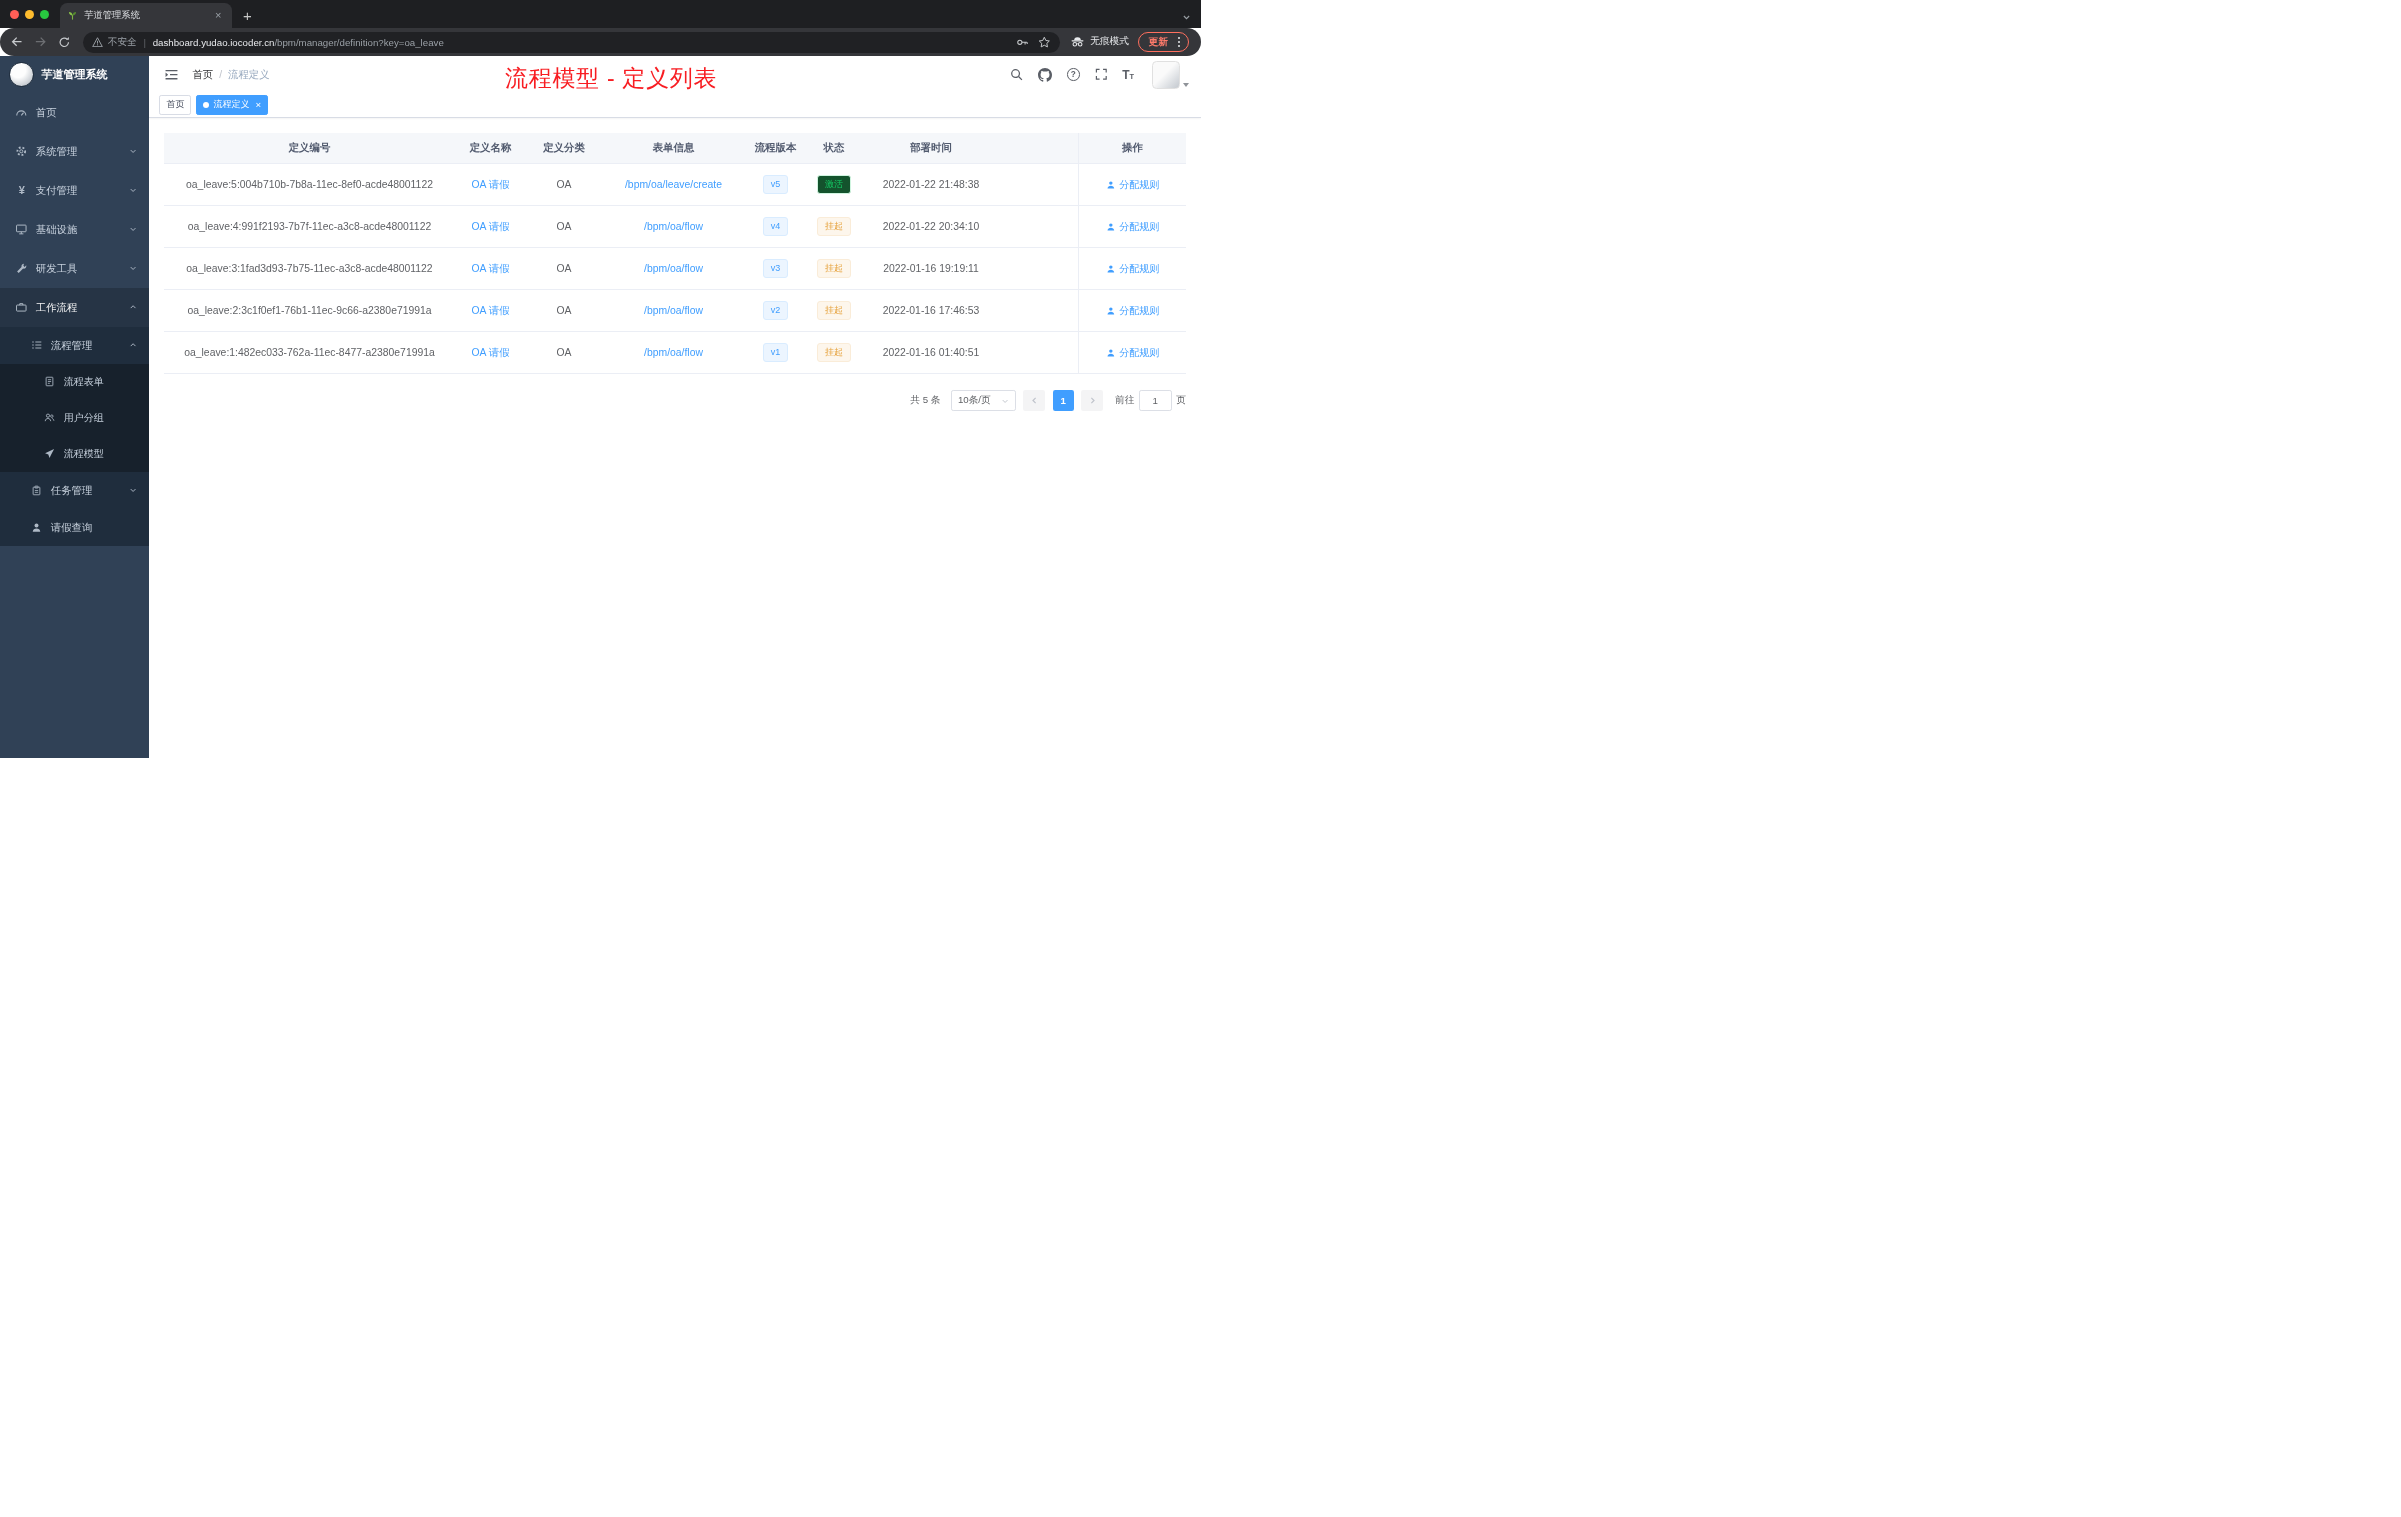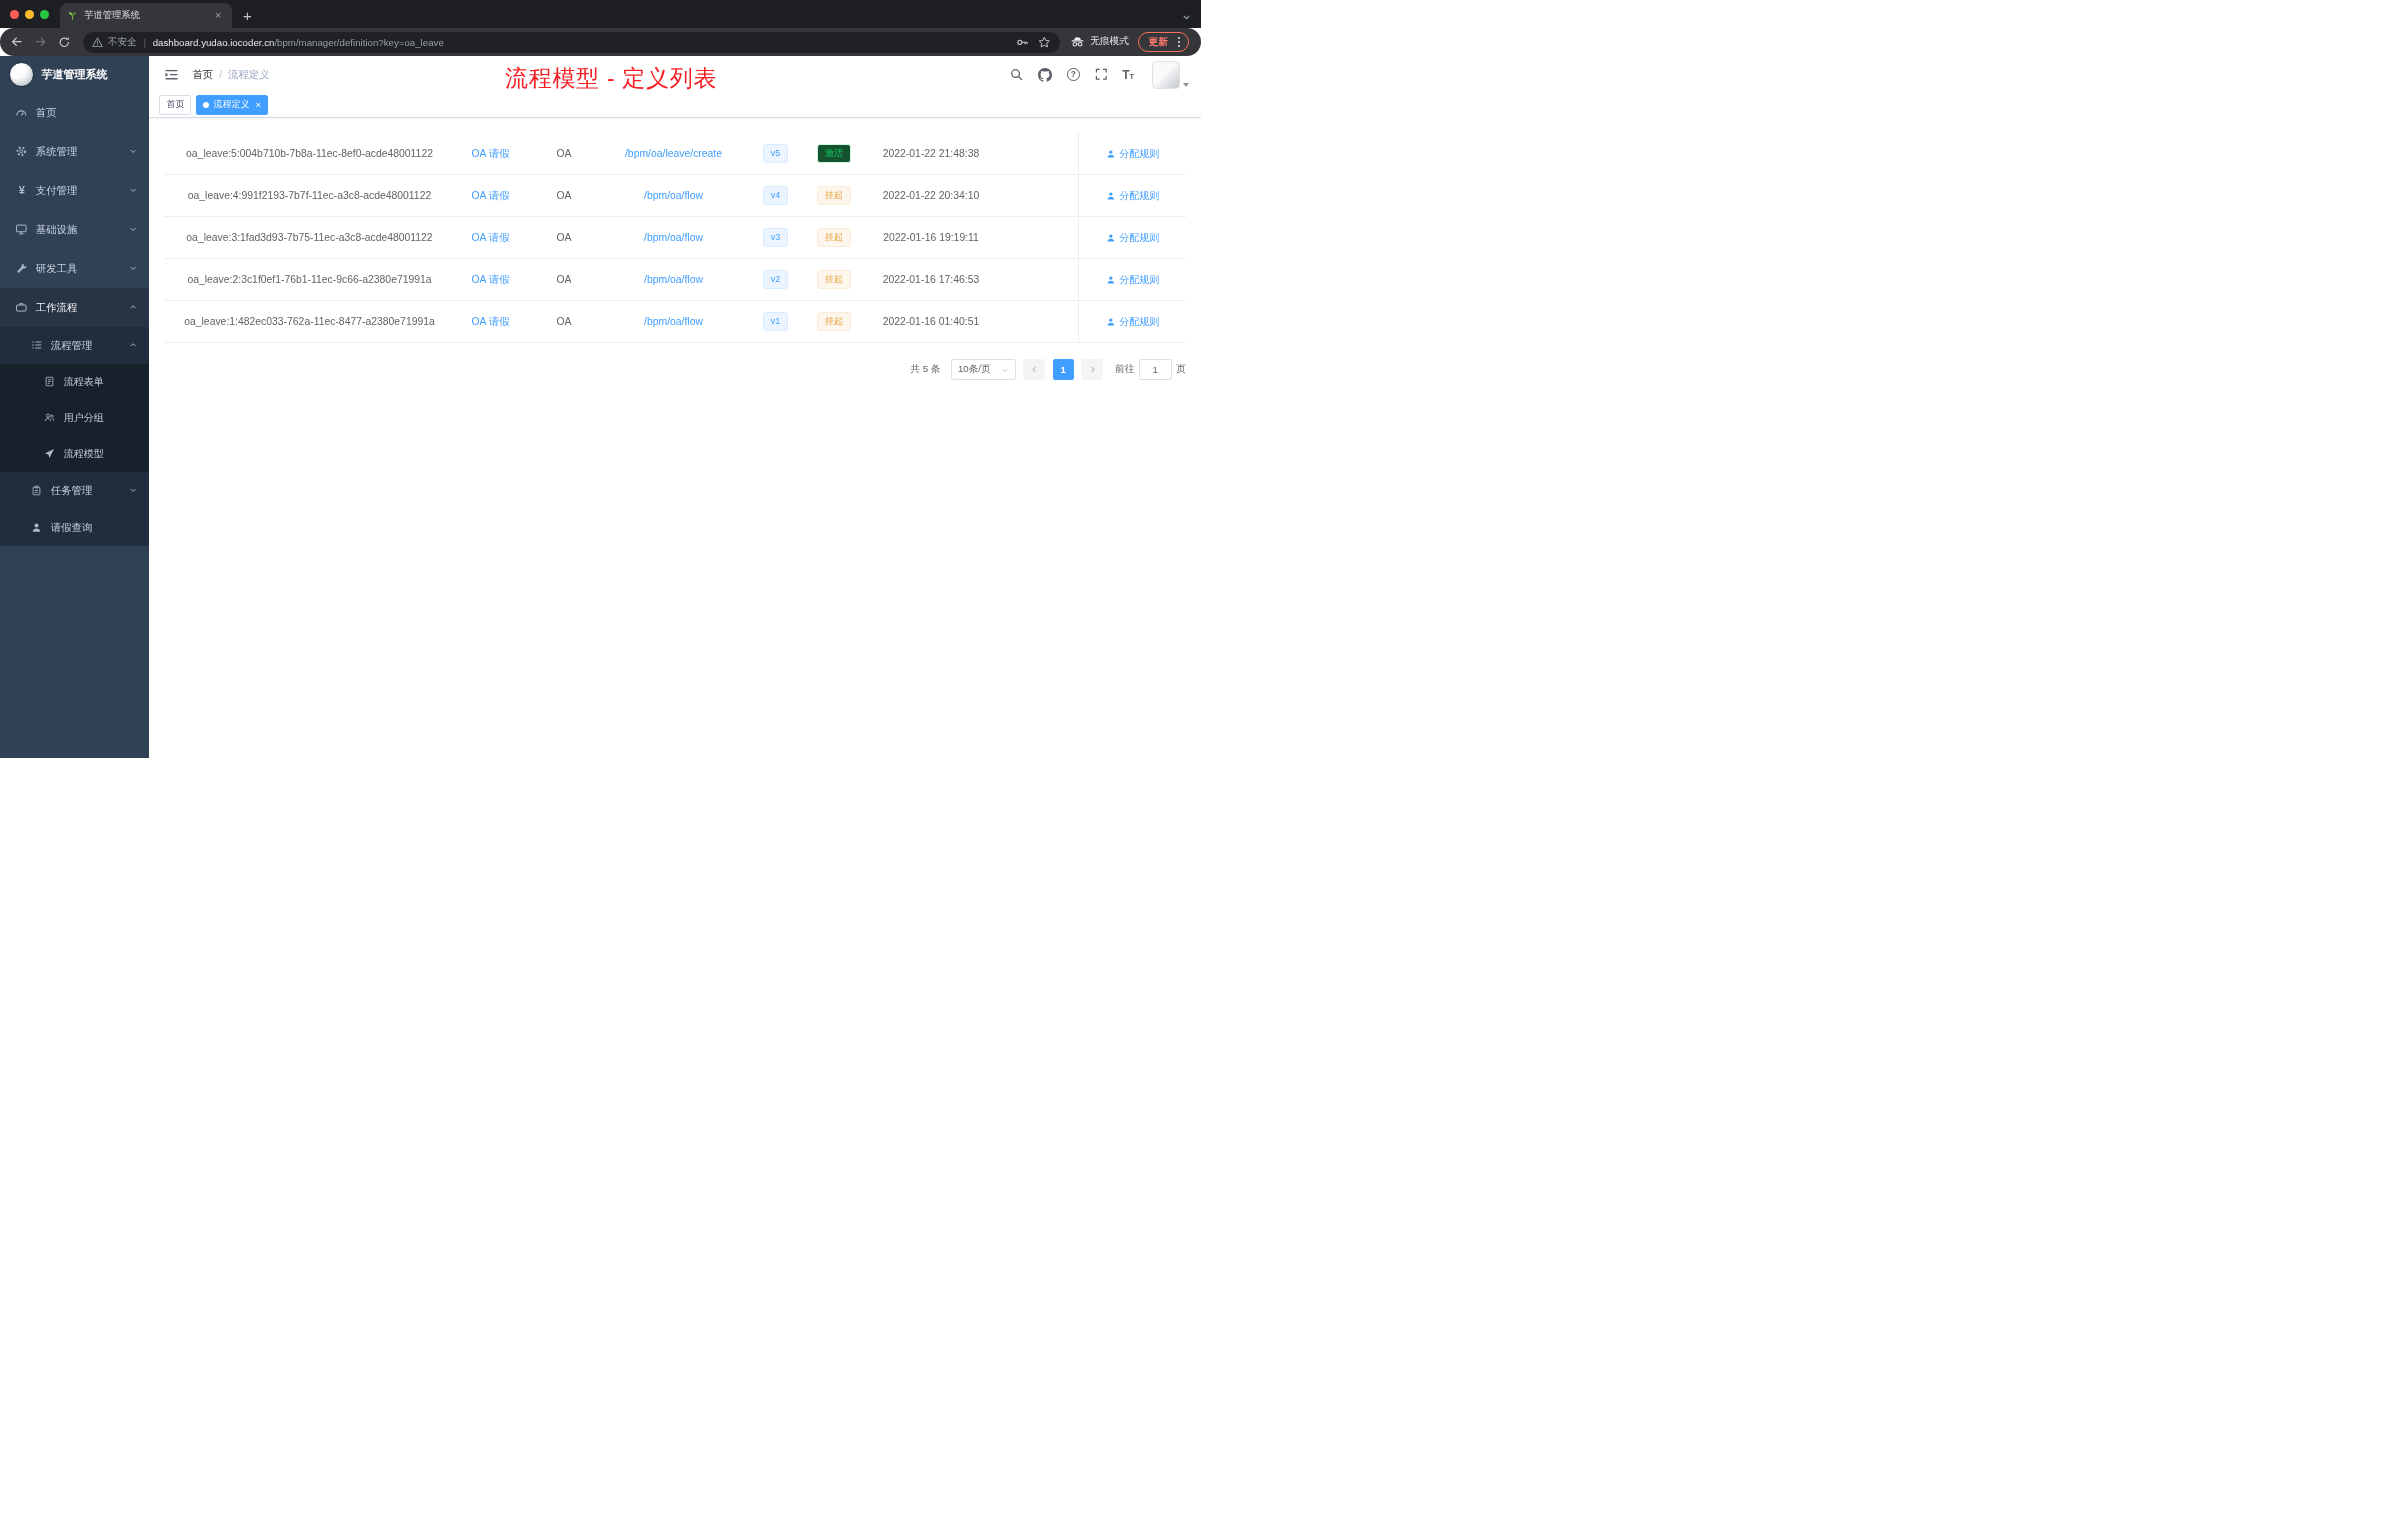--- a/index.html
+++ b/index.html
@@ -404,20 +404,31 @@
       <span class="tag active">
         <span class="dot"></span>
         <span>流程定义</span>
         <span class="tag-close">×</span>
       </span>
     </div>
 
     <div class="content">
 
       <div class="table">
+        <div class="tr thead">
+          <div class="td">定义编号</div>
+          <div class="td">定义名称</div>
+          <div class="td">定义分类</div>
+          <div class="td">表单信息</div>
+          <div class="td">流程版本</div>
+          <div class="td">状态</div>
+          <div class="td">部署时间</div>
+          <div class="td"></div>
+          <div class="td td-action">操作</div>
+        </div>
 
         <div class="tr">
           <div class="td">oa_leave:5:004b710b-7b8a-11ec-8ef0-acde48001122</div>
           <div class="td"><a class="link">OA 请假</a></div>
           <div class="td">OA</div>
           <div class="td"><a class="link">/bpm/oa/leave/create</a></div>
           <div class="td"><span class="badge badge-version">v5</span></div>
           <div class="td"><span class="badge badge-status" data-type="success">激活</span></div>
           <div class="td">2022-01-22 21:48:38</div>
           <div class="td"></div>

